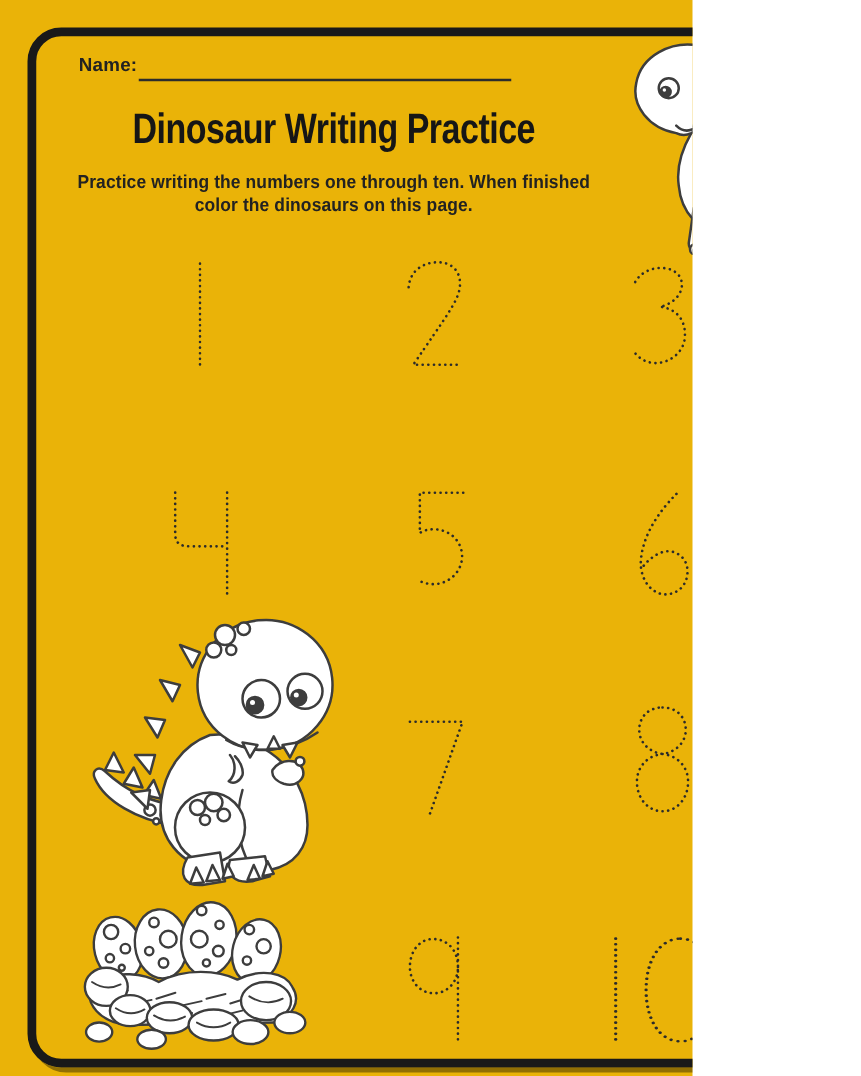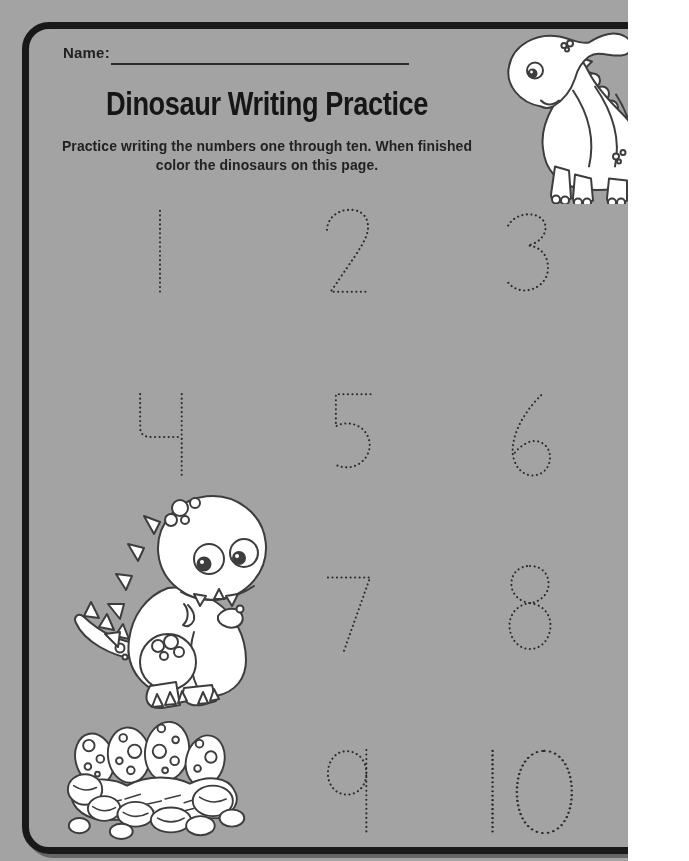--- a/index.html
+++ b/index.html
@@ -1,17 +1,17 @@
 <!DOCTYPE html>
 <html><head>
 <meta charset="utf-8">
 <style>
   html,body{margin:0;padding:0;background:#fff;}
   .page{
-    position:relative;width:628px;height:861px;background:#a3a3a3;overflow:hidden;
+    position:relative;width:554px;height:861px;background:#eab308;overflow:hidden;
     font-family:"Liberation Sans","DejaVu Sans",sans-serif;color:#1f1f1f;
   }
   .sheet-border{
     position:absolute;left:22px;top:22px;width:646px;height:832px;
     border:7px solid #191919;border-radius:27px;box-sizing:border-box;
     box-shadow:4px 4px 0 rgba(0,0,0,.38);
     background:transparent;
   }
   .name-row{position:absolute;left:63px;top:42px;height:24px;}
   .name-label{

